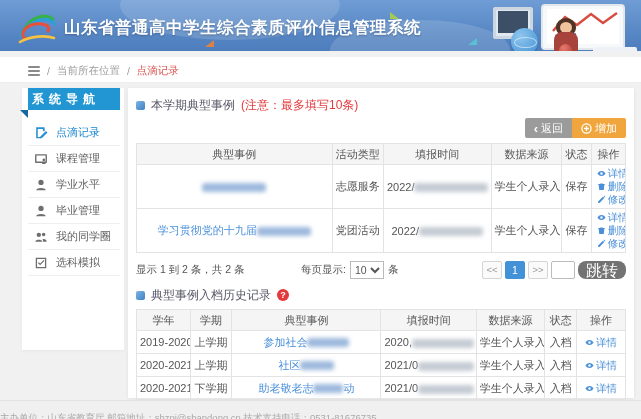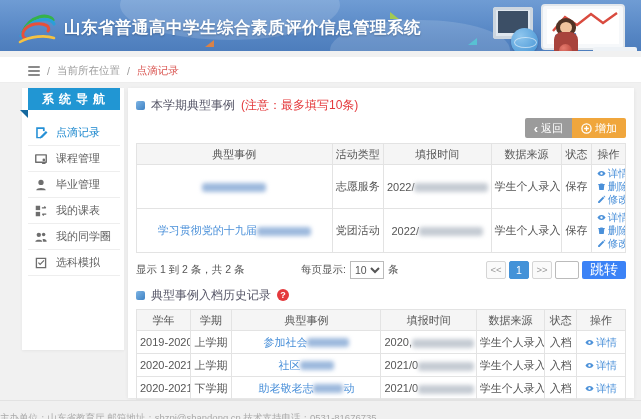--- a/index.html
+++ b/index.html
@@ -37,21 +37,21 @@
   
   .crumbbar{position:absolute;left:0;top:57px;width:641px;height:26px;background:#fff;border-bottom:1px solid #ededed}
   .crumb{position:absolute;left:28px;top:7px;display:flex;align-items:center;gap:7px;font-size:10.5px;color:#9a9a9a}
   .burger{display:inline-block;width:12px}
   .burger i{display:block;height:2px;background:#8a8a8a;margin:2px 0;border-radius:1px}
   .crumb .cur{color:#d9534f}
 
   
   .sidebar{position:absolute;left:22px;top:88px;width:102px;height:262px;background:#fff;box-shadow:0 1px 3px rgba(0,0,0,.05)}
   .ribbon{position:absolute;left:6px;top:0;width:92px;height:22px;background:#2196d3;color:#fff;
-    font-size:12px;font-weight:bold;letter-spacing:5px;text-align:center;line-height:22px;padding-left:4px}
+    font-size:12px;font-weight:bold;letter-spacing:5px;text-align:left;line-height:22px;padding-left:4px}
   .ribbon-fold{position:absolute;left:-2px;top:22px;width:0;height:0;
     border-top:8px solid #15689e;border-left:8px solid transparent}
   .nav{position:absolute;left:6px;top:32px;right:4px}
   .navitem{display:flex;align-items:center;gap:8px;height:26px;padding-left:6px;
     border-bottom:1px solid #eee;font-size:11px;color:#5f5f5f;cursor:pointer}
   .navitem svg{flex:0 0 auto;color:#6e6e6e}
   .navitem.active{color:#1a87ce}
   .navitem.active svg{color:#2590d6}
 
   
@@ -87,22 +87,22 @@
 
   .pagerow{display:flex;align-items:center;margin:7px 0 6px 0;height:20px;font-size:10.5px;color:#555}
   .psum{width:165px}
   .pper{display:flex;align-items:center;gap:4px}
   .pper select{font-size:10.5px;height:18px;border:1px solid #bbb;background:#fff;color:#555}
   .pnav{margin-left:auto;display:flex;align-items:center;gap:3px}
   .pbtn{display:inline-block;min-width:20px;height:18px;line-height:16px;border:1px solid #d5d5d5;
     background:#fafafa;color:#999;text-align:center;font-size:9.5px;border-radius:2px;cursor:pointer;padding:0 2px}
   .pbtn.cur{background:#4392d8;border-color:#4392d8;color:#fff;font-size:10.5px}
   .pjump-input{width:24px;height:18px;border:1px solid #bbb;border-radius:2px}
-  .pjump-btn{height:18px;padding:0 8px;background:#3b82f6;color:#fff;border:none;border-radius:2px;
-    font-size:14px;cursor:pointer;font-family:"Liberation Sans","DejaVu Sans",sans-serif}
+  .pjump-btn{height:18px;padding:0 8px;background:#737373;color:#fff;border:none;border-radius:8px;
+    font-size:16px;cursor:pointer;font-family:"Liberation Sans","DejaVu Sans",sans-serif}
 
   
   .pagefooter{position:absolute;left:0;top:400px;width:641px;height:19px;background:#f0f0f0;
     border-top:1px solid #e2e2e2;color:#a9a9a9;font-size:9.5px;padding-top:11px;white-space:nowrap}
 </style>
 </head>
 <body>
 
 <div class="page">
 
@@ -175,29 +175,28 @@
             <circle cx="11.2" cy="9" r="1.5"></circle>
             <path d="M9 13.6c.2-1.6 4.2-1.6 4.4 0z"></path>
           </svg>
         <span>课程管理</span>
       </div>
       <div class="navitem">
         <svg width="14" height="14" viewBox="0 0 16 16" fill="currentColor">
             <circle cx="8" cy="5" r="3"></circle>
             <path d="M2.5 14c.5-3.5 10.5-3.5 11 0z"></path>
           </svg>
+        <span>学业水平</span>
+      </div>
+      <div class="navitem">
+        <svg width="14" height="14" viewBox="0 0 16 16" fill="currentColor">
+            <circle cx="8" cy="5" r="3"></circle>
+            <path d="M2.5 14c.5-3.5 10.5-3.5 11 0z"></path>
+          </svg>
         <span>毕业管理</span>
-      </div>
-      <div class="navitem">
-        <svg width="14" height="14" viewBox="0 0 16 16">
-            <rect x="2" y="2" width="5" height="5" fill="currentColor"></rect>
-            <rect x="2" y="9" width="5" height="5" fill="currentColor"></rect>
-            <path d="M9 4.5h4.5M13.5 4.5l-1.7-1.7M14 11.5H9.5M9.5 11.5l1.7 1.7" fill="none" stroke="currentColor" stroke-width="1.4"></path>
-          </svg>
-        <span>我的课表</span>
       </div>
       <div class="navitem">
         <svg width="14" height="14" viewBox="0 0 16 16" fill="currentColor">
             <circle cx="5.5" cy="5.5" r="2.5"></circle>
             <circle cx="11" cy="5" r="2"></circle>
             <path d="M1.5 13.5c.3-3 7.7-3 8 0z"></path>
             <path d="M9.8 10.6c2.5-.8 4.6.6 4.7 2.9h-4z"></path>
           </svg>
         <span>我的同学圈</span>
       </div>

